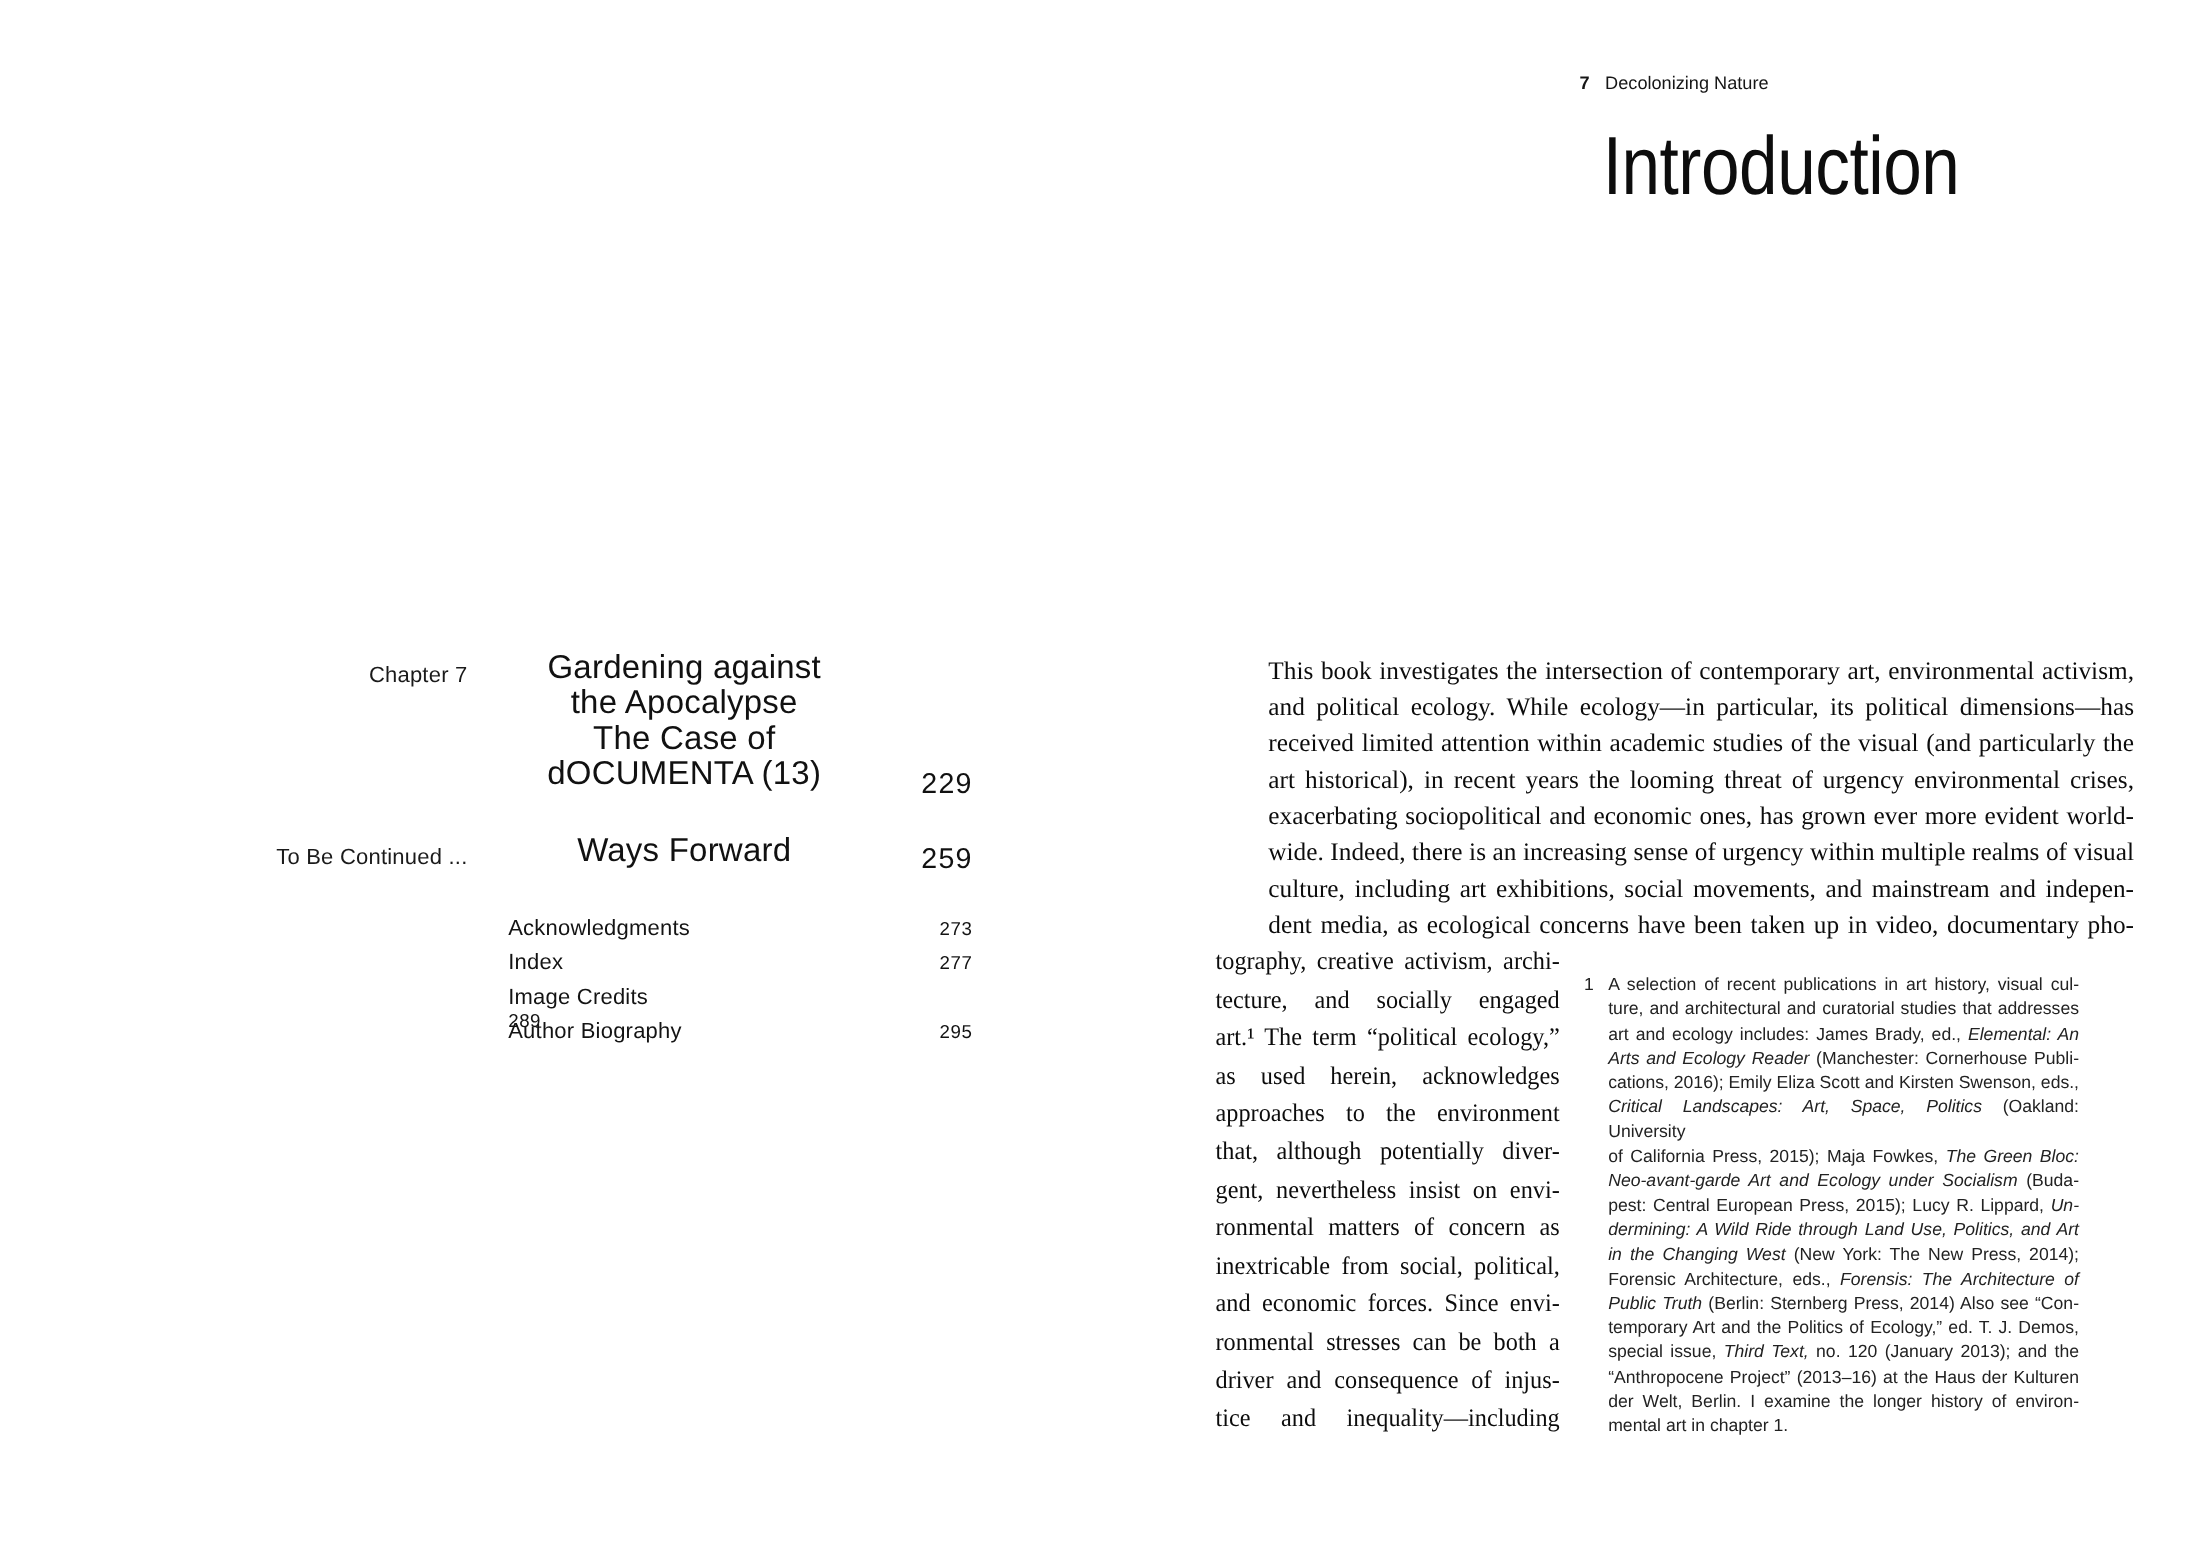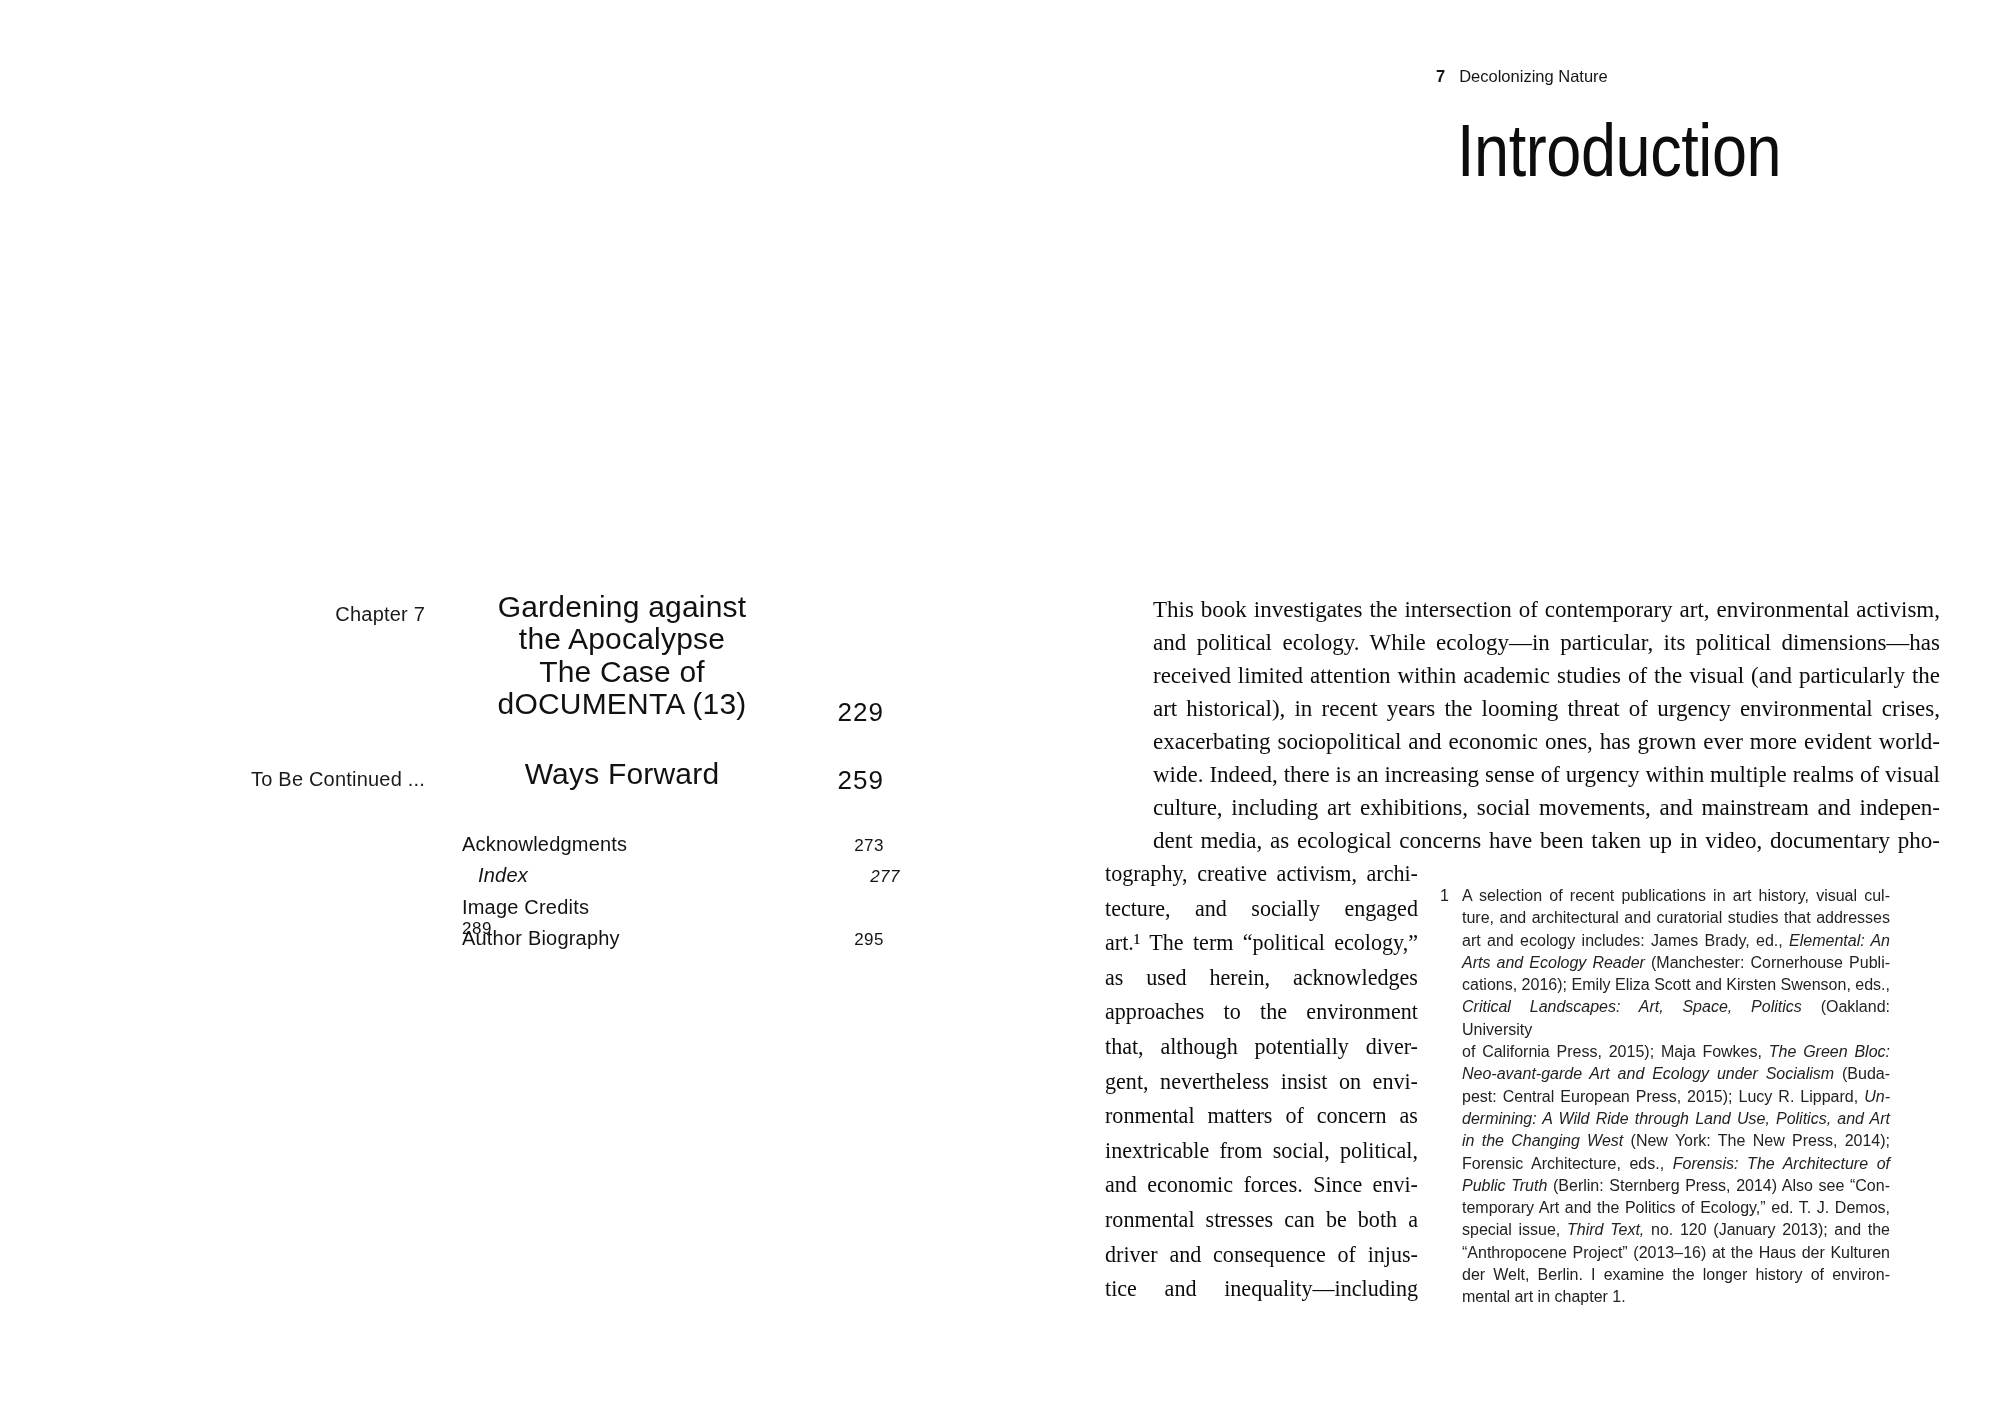--- a/index.html
+++ b/index.html
@@ -111,21 +111,21 @@
     <div class="abs chapter-title" style="left:462px; top:758px; width:320px;">
         <div class="pline">Ways Forward</div>
       </div>
 
     <div class="abs toc-page-lg" style="left:700px; top:765px; width:184px;">259</div>
 
     <div class="abs back-row" style="left:462px; top:833px;">
       <span class="back-title">Acknowledgments</span>
       <span class="back-page">273</span>
     </div>
-    <div class="abs back-row" style="left:478px; top:864px;font-style:italic;">
+    <div class="abs back-row" style="left:462px; top:864px;">
       <span class="back-title">Index</span>
       <span class="back-page">277</span>
     </div>
     <div class="abs back-row" style="left:462px; top:896px;flex-direction:column;">
       <span class="back-title">Image Credits</span>
       <span class="back-page">289</span>
     </div>
     <div class="abs back-row" style="left:462px; top:927px;">
       <span class="back-title">Author Biography</span>
       <span class="back-page">295</span>

